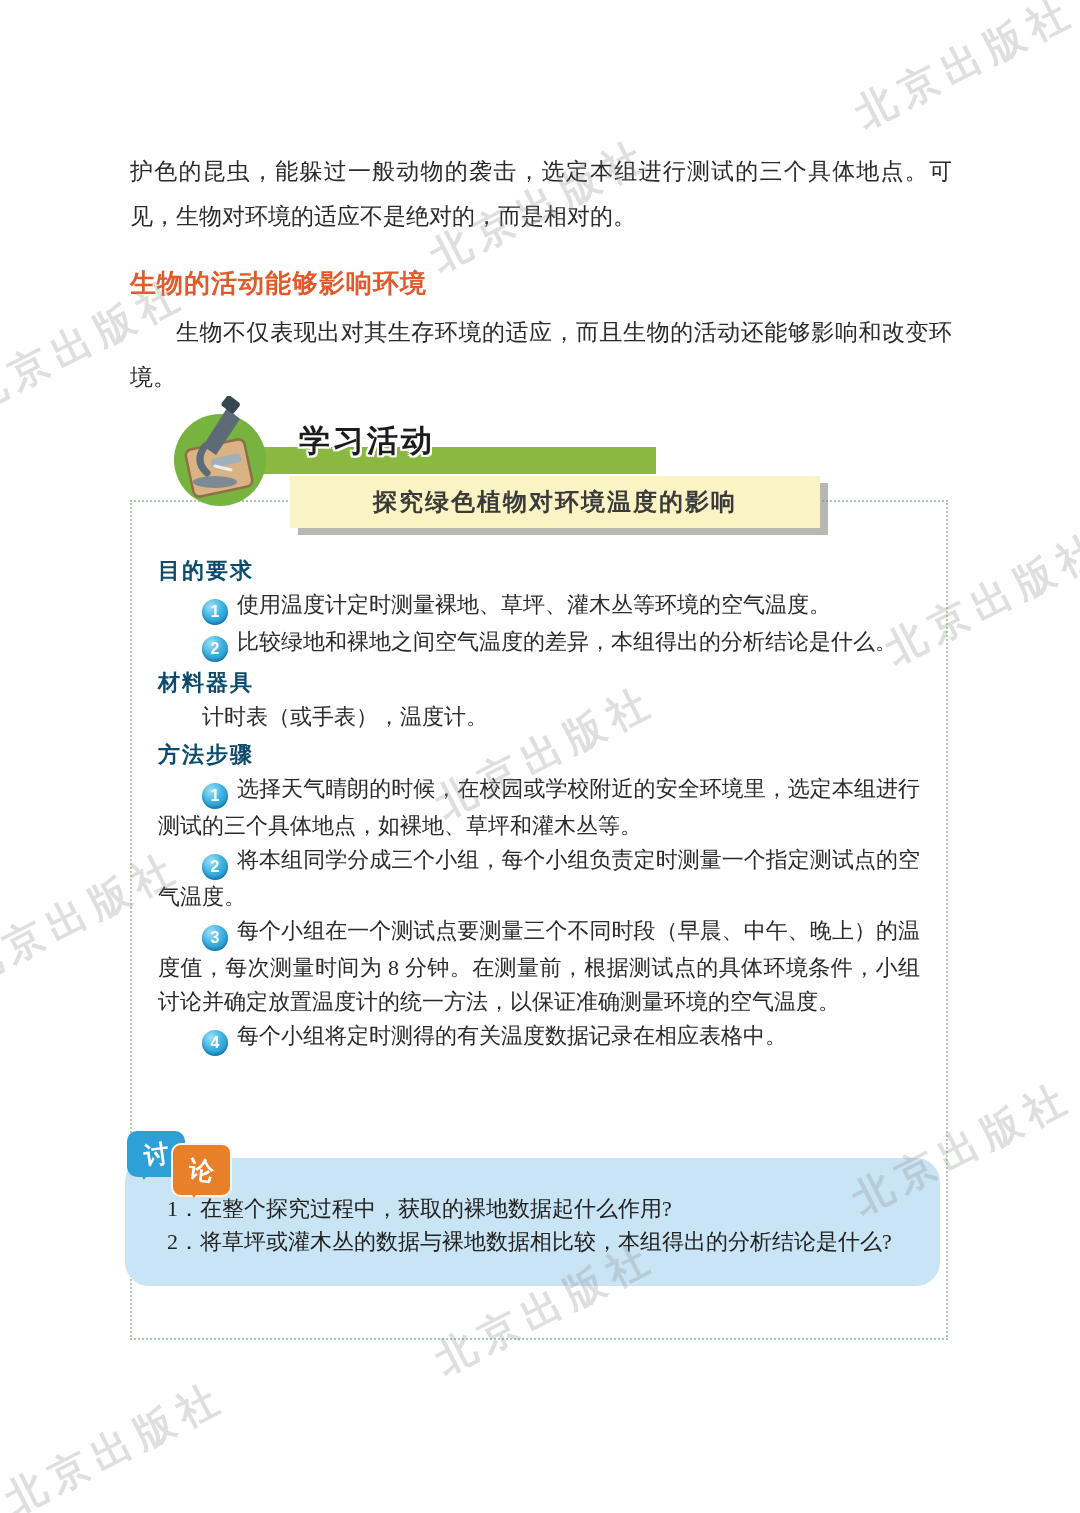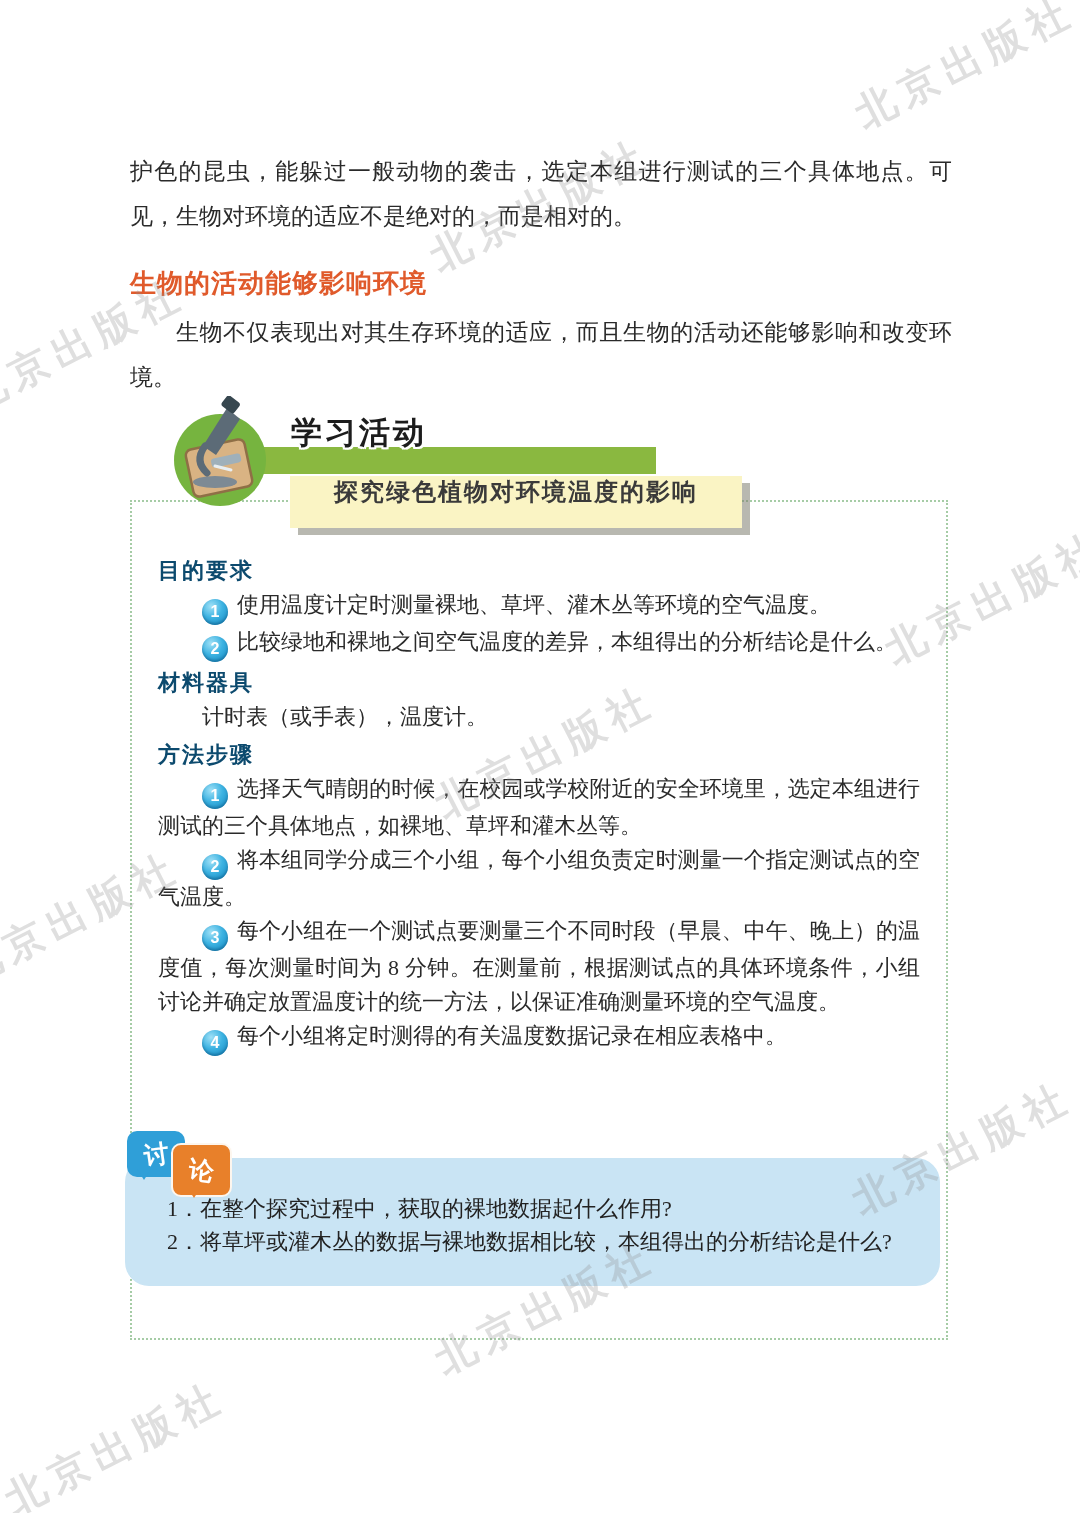--- a/index.html
+++ b/index.html
@@ -22,29 +22,29 @@
   .sect-head{
     position:absolute;left:130px;top:266px;margin:0;
     font-family:"Liberation Sans","DejaVu Sans",sans-serif;
     font-size:26px;font-weight:bold;color:#e05a2b;letter-spacing:1px;
   }
   
   .act-icon{position:absolute;left:165px;top:396px;width:106px;height:114px;z-index:4;}
   .act-bar{position:absolute;left:262px;top:447px;width:394px;height:27px;
            background:#8ab840;z-index:2;}
   .act-label{
-    position:absolute;left:287px;top:408px;z-index:3;margin:4px;
+    position:absolute;left:287px;top:408px;z-index:3;margin:12px;
     font-family:"Liberation Sans","DejaVu Sans",sans-serif;
     font-size:31px;font-weight:bold;color:#1c1c1c;letter-spacing:3px;
     text-shadow:-2px 0 #fff,2px 0 #fff,0 -2px #fff,0 2px #fff,-2px -2px #fff,2px 2px #fff,-2px 2px #fff,2px -2px #fff;
   }
   .act-banner{
-    position:absolute;left:290px;top:476px;width:452px;height:52px;z-index:3;
+    position:absolute;left:290px;top:476px;width:530px;height:52px;z-index:3;
     background:#faf4c4;box-shadow:8px 7px 0 rgba(125,125,112,0.55);
-    display:flex;justify-content:center;
+    display:flex;align-items:center;justify-content:center;
   }
   .act-banner span{
     font-family:"Liberation Sans","DejaVu Sans",sans-serif;
     font-size:24px;font-weight:bold;color:#3a3a3a;letter-spacing:2px;
   }
   
   .act-box{
     position:absolute;left:130px;top:500px;width:818px;height:840px;
     border:2px dotted #a6cca6;box-sizing:border-box;
     padding:52px 26px 0 26px;z-index:1;

